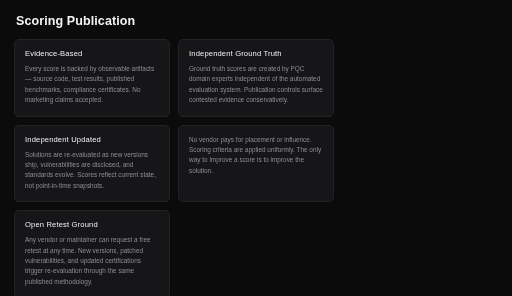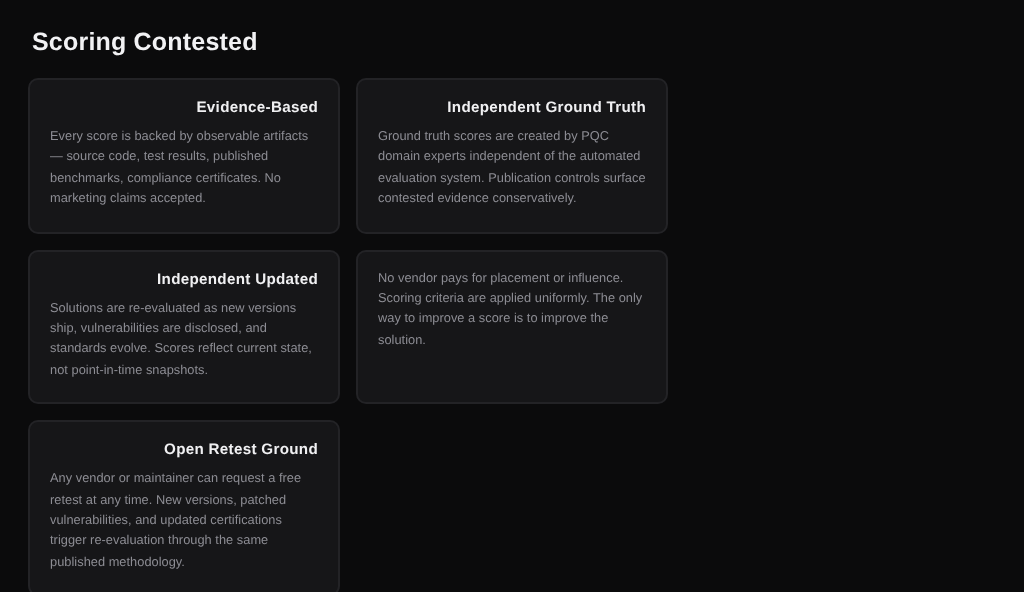--- a/index.html
+++ b/index.html
@@ -37,46 +37,45 @@
   .card {
     background: #161618;
     border: 1px solid #232326;
     border-radius: 5px;
     padding: 9px 10px 10px 10px;
     box-sizing: border-box;
     min-height: 76px;
   }
   .card-title {
     font-size: 7.6px;
-    font-weight: bold;
+    font-weight: normal;
     color: #f0f0f2;
     letter-spacing: 0.15px;
     margin-bottom: 6px;
     line-height: 1.2;
-    text-align: right;
   }
   .card-body {
     font-size: 6.4px;
     line-height: 1.62;
     color: #8d8d94;
     letter-spacing: 0.02px;
   }
   .row-last .card {
     min-height: 82px;
   }
   .spacer {
     height: 8px;
   }
 </style>
 </head>
 <body>
 
 <div class="page">
 
-  <div class="page-title">Scoring Contested</div>
+  <div class="page-title">Scoring Publication</div>
 
   <div class="grid">
     <div class="card">
       <div class="card-title">Evidence-Based</div>
       <div class="card-body">Every score is backed by observable artifacts — source code, test results, published benchmarks, compliance certificates. No marketing claims accepted.</div>
     </div>
     <div class="card">
       <div class="card-title">Independent Ground Truth</div>
       <div class="card-body">Ground truth scores are created by PQC domain experts independent of the automated evaluation system. Publication controls surface contested evidence conservatively.</div>
     </div>

